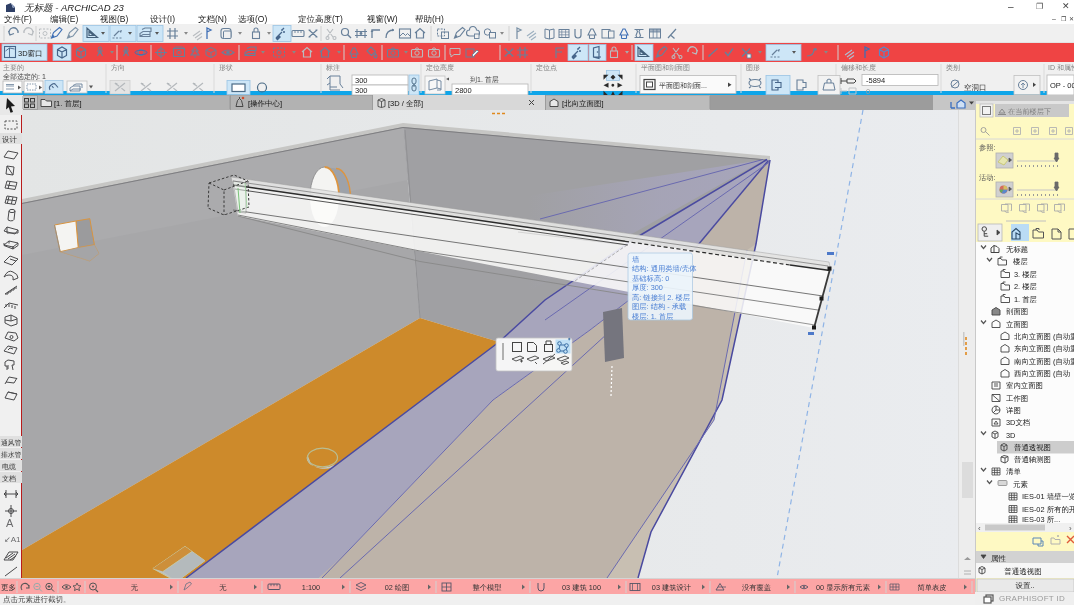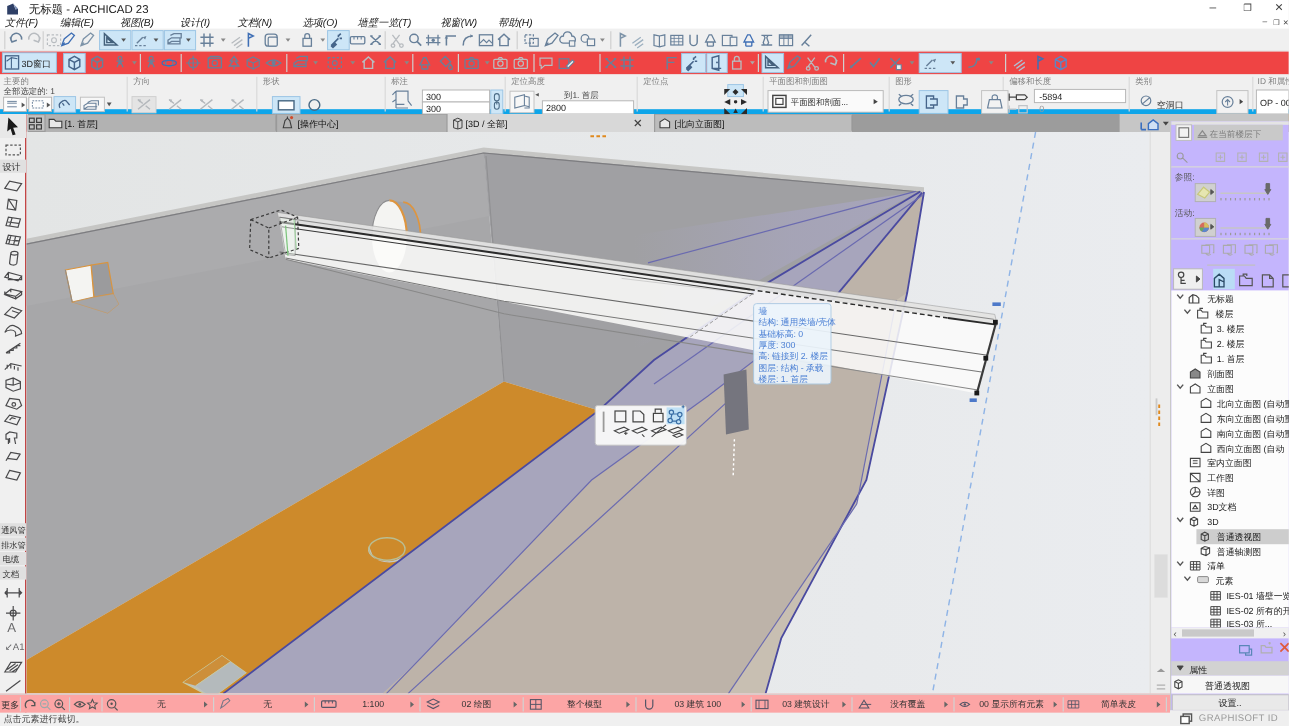--- a/index.html
+++ b/index.html
@@ -1,31 +1,31 @@
 <!DOCTYPE html>
 <html><head>
 <meta charset="utf-8">
 <style>
 html,body{margin:0;padding:0;}
 body{width:1074px;height:605px;position:relative;overflow:hidden;
   font-family:"Liberation Sans",sans-serif;background:#f0f0f0;
   -webkit-font-smoothing:antialiased;}
 .abs{position:absolute;}
 #titlebar{left:0;top:0;width:1074px;height:15px;background:#ffffff;}
-#title-txt{left:24px;top:2px;font-size:9.5px;color:#222;}
+#title-txt{left:24px;top:2px;font-size:9.5px;color:#222;font-style:italic;}
 #menubar{left:0;top:15px;width:1074px;height:9px;background:#ffffff;font-size:8.5px;color:#222;}
-.menu-item{position:absolute;top:-1px;font-style:italic;}
+.menu-item{position:absolute;top:-1px;}
 #toolbar1{left:0;top:24px;width:1074px;height:19px;background:#f0f0f0;border-bottom:1px solid #e3e3e3;box-sizing:border-box;}
 #toolbar2{left:0;top:43px;width:1074px;height:19px;background:#ef4444;}
 #infobar{left:0;top:62px;width:1074px;height:33px;background:#f0f0f0;border-bottom:4px solid #0ea5e9;box-sizing:border-box;}
 #tabbar{left:0;top:95px;width:1074px;height:15px;background:#fdba74;font-size:8px;color:#1a1a1a;}
 #palette{left:0;top:95px;width:22px;height:499px;background:#f0f0f0;border-right:1px solid #b91c1c;box-sizing:border-box;}
 #viewport{left:22px;top:110px;width:936px;height:468px;}
 #scrollcol{left:958px;top:110px;width:17px;height:468px;background:#ededed;border-left:1px solid #dcdcdc;box-sizing:border-box;}
-#navigator{left:975px;top:101px;width:99px;height:491px;background:#c4b5fd;border-left:1px solid #c9c9c9;box-sizing:border-box;}
+#navigator{left:975px;top:101px;width:99px;height:491px;background:#fef9c3;border-left:1px solid #c9c9c9;box-sizing:border-box;}
 #statusbar{left:0;top:578px;width:975px;height:16px;background:#fca5a5;border-top:1px solid #d4d4d4;box-sizing:border-box;font-size:7.5px;color:#333;}
 #hintbar{left:0;top:594px;width:975px;height:11px;background:#f0f0f0;font-size:7.5px;color:#444;}
 #bottomright{left:975px;top:592px;width:99px;height:13px;background:#efefef;}
 .win-btn{position:absolute;color:#444;}
 </style>
 </head>
 <body>
 
 <div id="titlebar" class="abs">
   <svg class="abs" style="left:5px;top:2px" width="11" height="11" viewBox="0 0 11 11">
@@ -37,22 +37,22 @@
   <div class="win-btn" style="left:1036px;top:2px;font-size:8px;">❐</div>
   <div class="win-btn" style="left:1062px;top:1px;font-size:9px;">✕</div>
 </div>
 
 <div id="menubar" class="abs">
   <div class="menu-item" style="left:4px">文件(F)</div>
   <div class="menu-item" style="left:50px">编辑(E)</div>
   <div class="menu-item" style="left:100px">视图(B)</div>
   <div class="menu-item" style="left:150px">设计(I)</div>
   <div class="menu-item" style="left:198px">文档(N)</div>
-  <div class="menu-item" style="left:252px">选项(O)</div>
-  <div class="menu-item" style="left:298px">墙壁一览(T)</div>
+  <div class="menu-item" style="left:238px">选项(O)</div>
+  <div class="menu-item" style="left:298px">定位高度(T)</div>
   <div class="menu-item" style="left:367px">视窗(W)</div>
   <div class="menu-item" style="left:415px">帮助(H)</div>
   <div class="win-btn" style="left:1052px;top:0px;font-size:7px;">–</div>
   <div class="win-btn" style="left:1061px;top:0px;font-size:6px;">❐</div>
   <div class="win-btn" style="left:1069px;top:0px;font-size:6px;">✕</div>
 </div>
 
 <div id="toolbar1" class="abs"><svg width="1074" height="19" id="tb1svg">
       <line x1="4" y1="2" x2="4" y2="17" stroke="#d0d0d0" stroke-width="1"></line>
       <path d="M10 11 A 4.5 4.5 0 1 1 18 9 M8.5 7 l1.5 4 l4 -1.5" fill="none" stroke="#68809a" stroke-width="1.3"></path>

